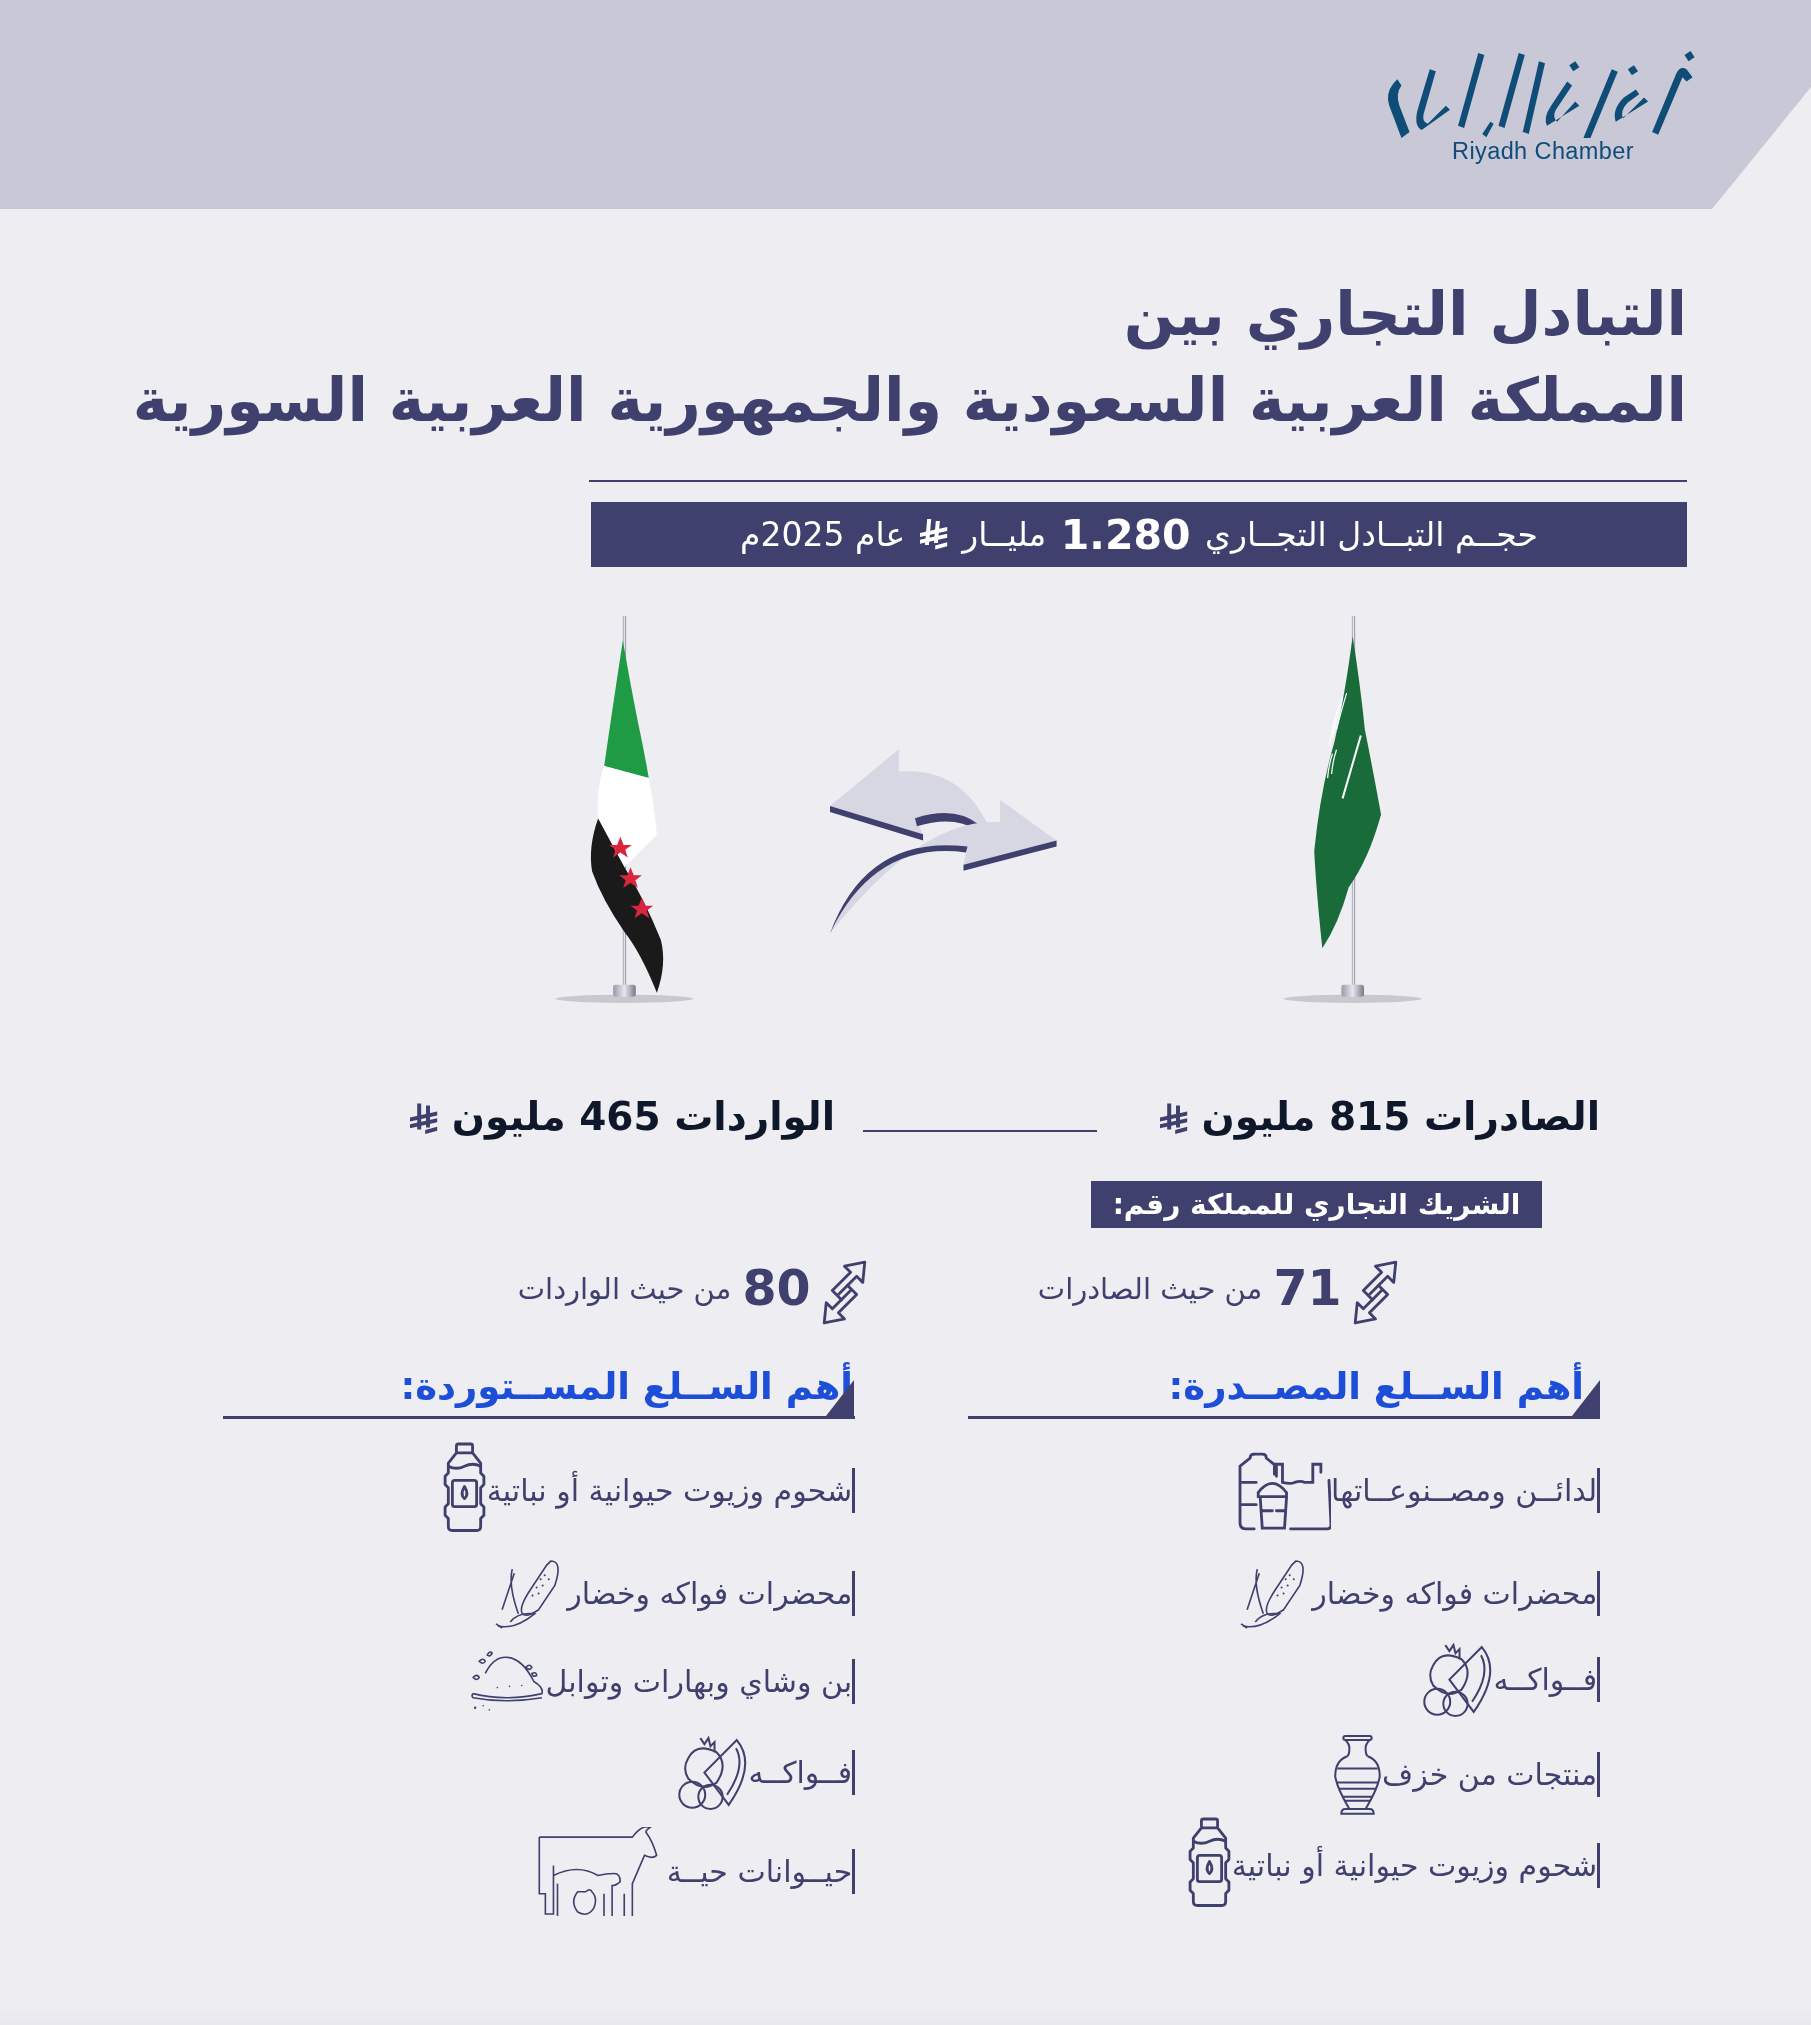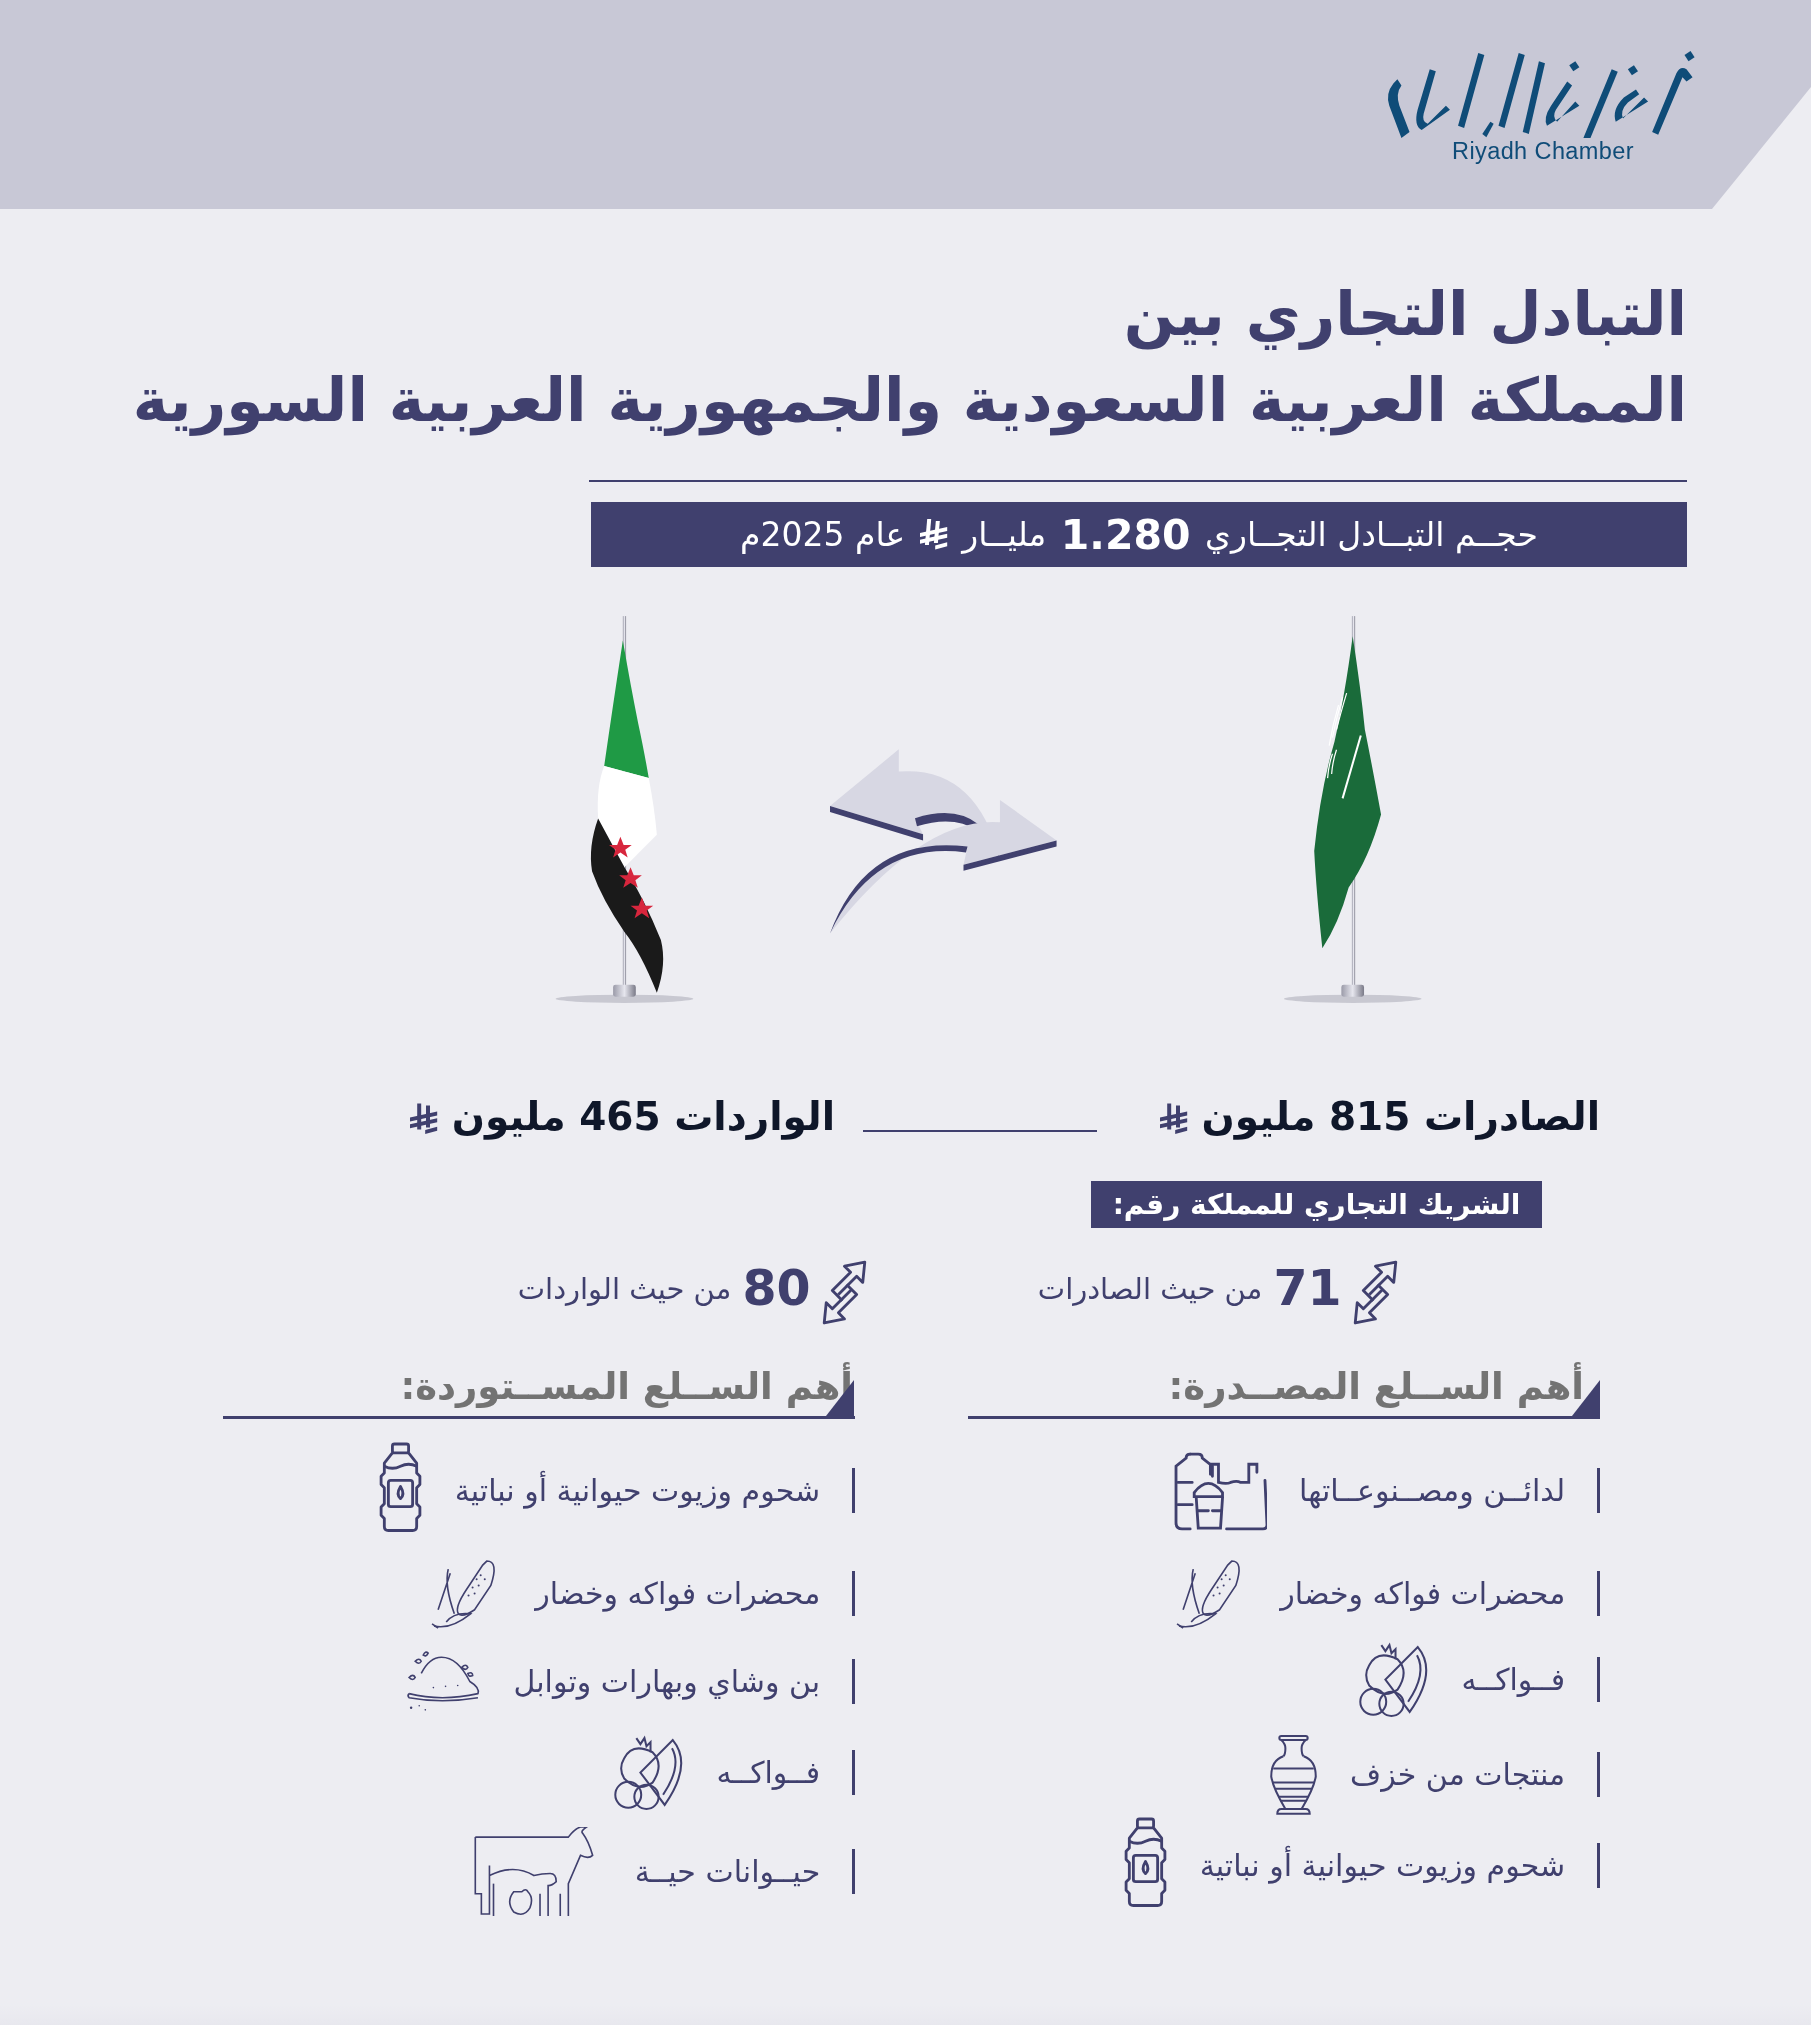--- a/index.html
+++ b/index.html
@@ -17,24 +17,24 @@
   #title-rule { left:589px; top:480px; width:1098px; height:2.4px; background:#40406e; }
   #volume-box { left:591px; top:502px; width:1096px; height:65px; background:#40406e; color:#fff; display:flex; align-items:center; justify-content:center; gap:14.6px; font-size:33px; direction:rtl; }
   #volume-box .num { font-weight:bold; font-size:41px; font-family:"DejaVu Sans", sans-serif; direction:ltr; }
   
   .trade-head { top:1094px; font-weight:bold; font-size:39px; white-space:nowrap; color:#0f172a; direction:rtl; }
   #partner-box { left:1091px; top:1181px; width:451px; height:47px; background:#40406e; color:#fff; font-weight:bold; font-size:28px; display:flex; align-items:center; justify-content:center; direction:rtl; }
   .rank-row { top:1252px; display:flex; align-items:center; direction:rtl; white-space:nowrap; gap:11.3px; }
   .rank-num { font-weight:bold; font-size:49px; color:#40406e; }
   .rank-txt { font-size:29px; color:#40406e; }
   
-  .sec-head { top:1365px; font-weight:bold; font-size:37px; color:#737373; direction:rtl; white-space:nowrap; }
+  .sec-head { top:1365px; font-weight:bold; font-size:37px; color:#1d4ed8; direction:rtl; white-space:nowrap; }
   .sec-rule { height:3.2px; background:#40406e; top:1416px; }
   .sec-tri { width:0; height:0; border-style:solid; }
-  .item { height:49px; display:flex; align-items:center; direction:rtl; gap:32px; }
+  .item { height:49px; display:flex; align-items:center; direction:rtl; gap:0; }
   .item .bar { width:2.8px; height:45px; background:#40406e; flex:none; }
   .item .lbl { font-size:30px; color:#40406e; white-space:nowrap; }
   .item svg { flex:none; }
   
   #footer-fade { left:0; top:2005px; width:1811px; height:132px; background:linear-gradient(to bottom, rgba(200,200,214,0) 0%, rgba(200,200,214,0.95) 100%); }
 </style>
 </head>
 <body>
 
 <div id="header-band" class="abs"></div>

